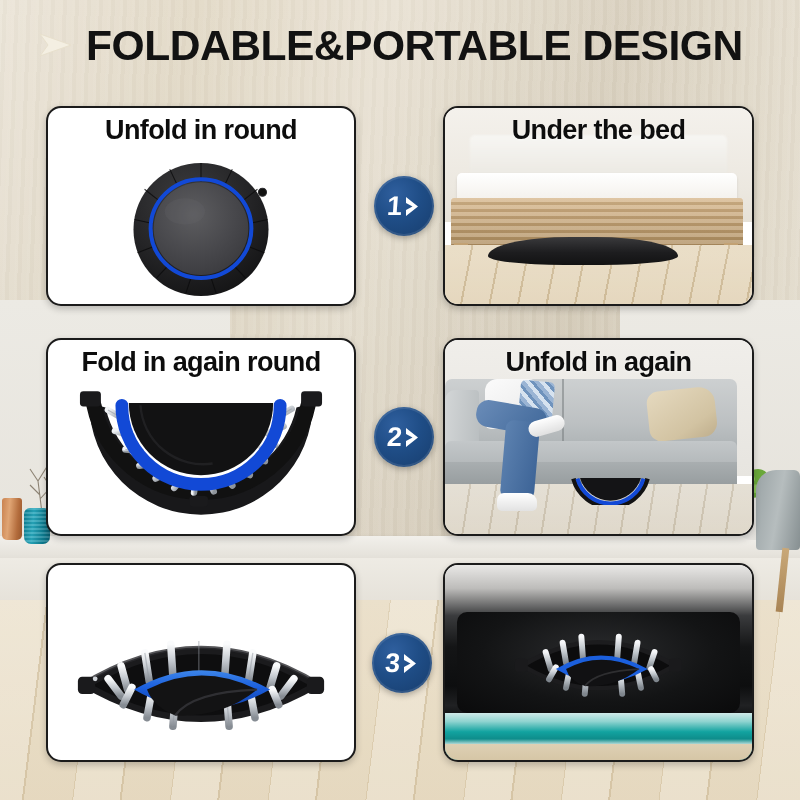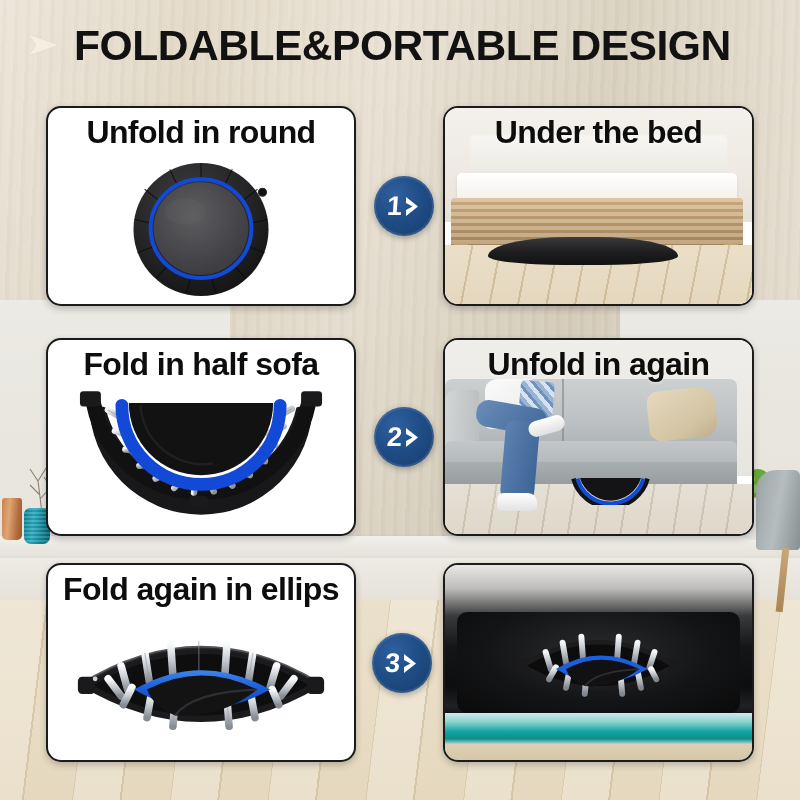--- a/index.html
+++ b/index.html
@@ -97,21 +97,21 @@
   }
   .deco-chair-leg {
     position:absolute; right:14px; top:548px; width:7px; height:64px;
     background:linear-gradient(180deg,#c9a878,#a98454);
     transform:rotate(6deg);
   }
 
   
   .header {
     position:absolute; left:0; top:14px; width:800px; height:62px;
-    display:flex; align-items:center; padding-left:26px; gap:14px;
+    display:flex; align-items:center; padding-left:38px; gap:14px;
   }
   .header-arrow { width:34px; height:30px; flex:none; display:block; }
   .header-title {
     font-family:"Liberation Sans", sans-serif;
     font-weight:bold;
     font-size:43px;
     letter-spacing:-0.5px;
     color:#121212;
     white-space:nowrap;
     transform:scaleX(0.99);
@@ -132,21 +132,21 @@
   .card-right { left:443px; width:311px; }
   .row1 { top:106px; height:200px; }
   .row2 { top:338px; height:198px; }
   .row3 { top:563px; height:199px; }
 
   .card-label {
     position:absolute; left:0; top:8px; width:100%;
     text-align:center;
     font-family:"Liberation Sans", sans-serif;
     font-weight:bold;
-    font-size:32px;
+    font-size:27px;
     color:#0d0d0d;
     letter-spacing:-0.6px;
     z-index:6;
     line-height:1.05;
   }
   .card-photo .card-label { text-shadow:0 1px 3px rgba(255,255,255,.55); }
 
   .card-art { position:absolute; inset:0; }
 
   
@@ -353,21 +353,21 @@
       <div class="bed-frame"></div>
       <div class="bed-leg"></div>
       <div class="bed-leg bed-leg-r"></div>
       <div class="bed-floor"></div>
       <div class="bed-tramp"></div>
     </div>
     <div class="card-label">Under the bed</div>
   </div>
 
   <div class="card card-left row2">
-    <div class="card-label">Fold in half sofa</div>
+    <div class="card-label">Fold in again round</div>
     <div class="card-art">
       <svg class="art-center" viewBox="0 0 220 120" preserveAspectRatio="xMidYMid meet">
         <defs>
           <linearGradient id="sprG" x1="0" y1="0" x2="1" y2="1">
             <stop offset="0%" stop-color="#f2f4f6"></stop>
               <stop offset="45%" stop-color="#c3c8ce"></stop>
             <stop offset="100%" stop-color="#8e949b"></stop>
           </linearGradient>
         </defs>
 
@@ -450,21 +450,20 @@
           <path d="M109 8 L102 15"></path>
         </g>
         <path d="M10 4 A52 52 0 0 0 110 4" fill="none" stroke="#1249d6" stroke-width="6"></path>
         <path d="M14 3 A48 48 0 0 0 106 3 Z" fill="#141416"></path>
       </svg>
     </div>
     <div class="card-label">Unfold in again</div>
   </div>
 
   <div class="card card-left row3">
-    <div class="card-label">Fold again in ellips</div>
     <div class="card-art">
       <svg class="art-center" viewBox="0 0 240 130" preserveAspectRatio="xMidYMid meet">
         <defs>
           <linearGradient id="sprG2" x1="0" y1="0" x2="0" y2="1">
             <stop offset="0%" stop-color="#fafbfc"></stop>
               <stop offset="50%" stop-color="#c5cad0"></stop>
             <stop offset="100%" stop-color="#868c93"></stop>
           </linearGradient>
           <linearGradient id="padG" x1="0" y1="0" x2="0" y2="1">
             <stop offset="0%" stop-color="#3d86ea"></stop>

